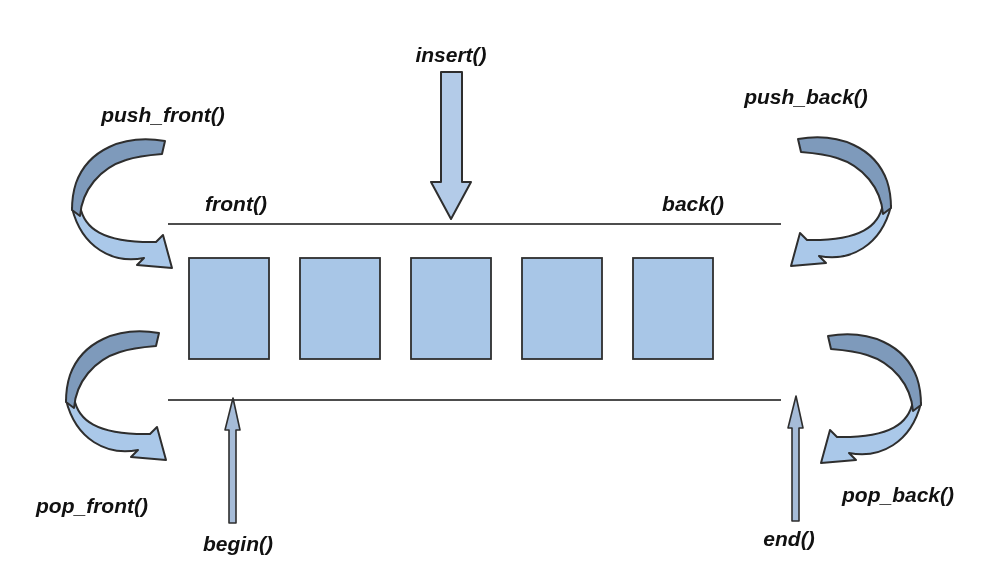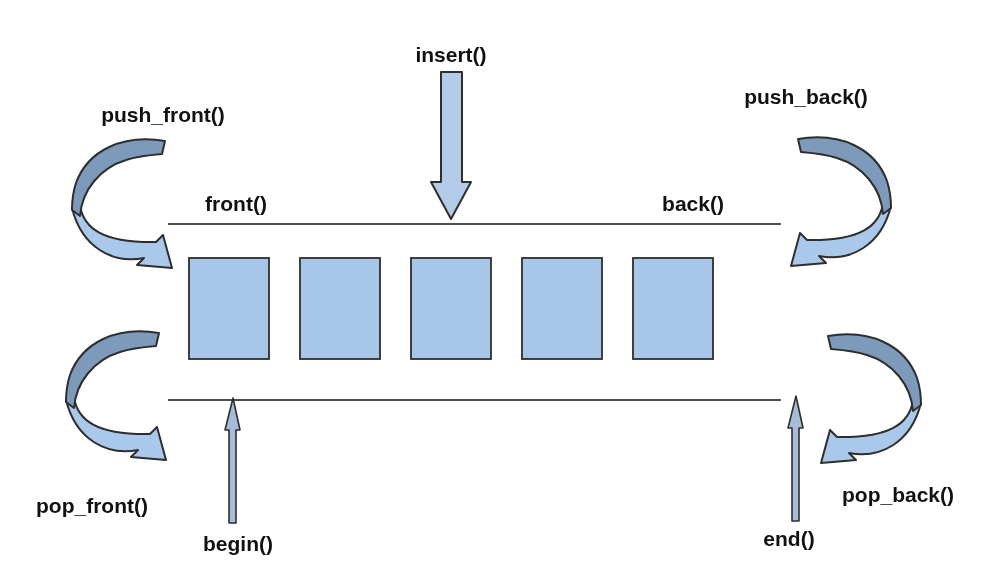--- a/index.html
+++ b/index.html
@@ -2,20 +2,21 @@
 <html style="--bg: #ffffff; --box-fill: #a8c6e7; --box-border: #2e2e2e; --arrow-light: #aac8e9; --arrow-dark: #7e9abb; --insert-fill: #b3cbe8; --thin-fill: #a6bcd8; --line: #4d4d4d; --text: #111111;"><head>
 <meta charset="utf-8">
 <style>
   html,body{margin:0;padding:0;background:#ffffff;}
   .canvas{
     position:relative;
     width:1008px;height:582px;
     background:var(--bg,#fff);
     font-family:"Liberation Sans", sans-serif;
     overflow:hidden;
+    font-style:italic;
   }
   svg{display:block;}
   .op-label{
     font-family:"Liberation Sans", sans-serif;
     font-weight:bold;
     font-size:21px;
     fill:var(--text,#111);
   }
   .rail{stroke:var(--line,#4d4d4d);stroke-width:2;}
   .box{fill:var(--box-fill,#a8c6e7);stroke:var(--box-border,#2e2e2e);stroke-width:1.8;}

